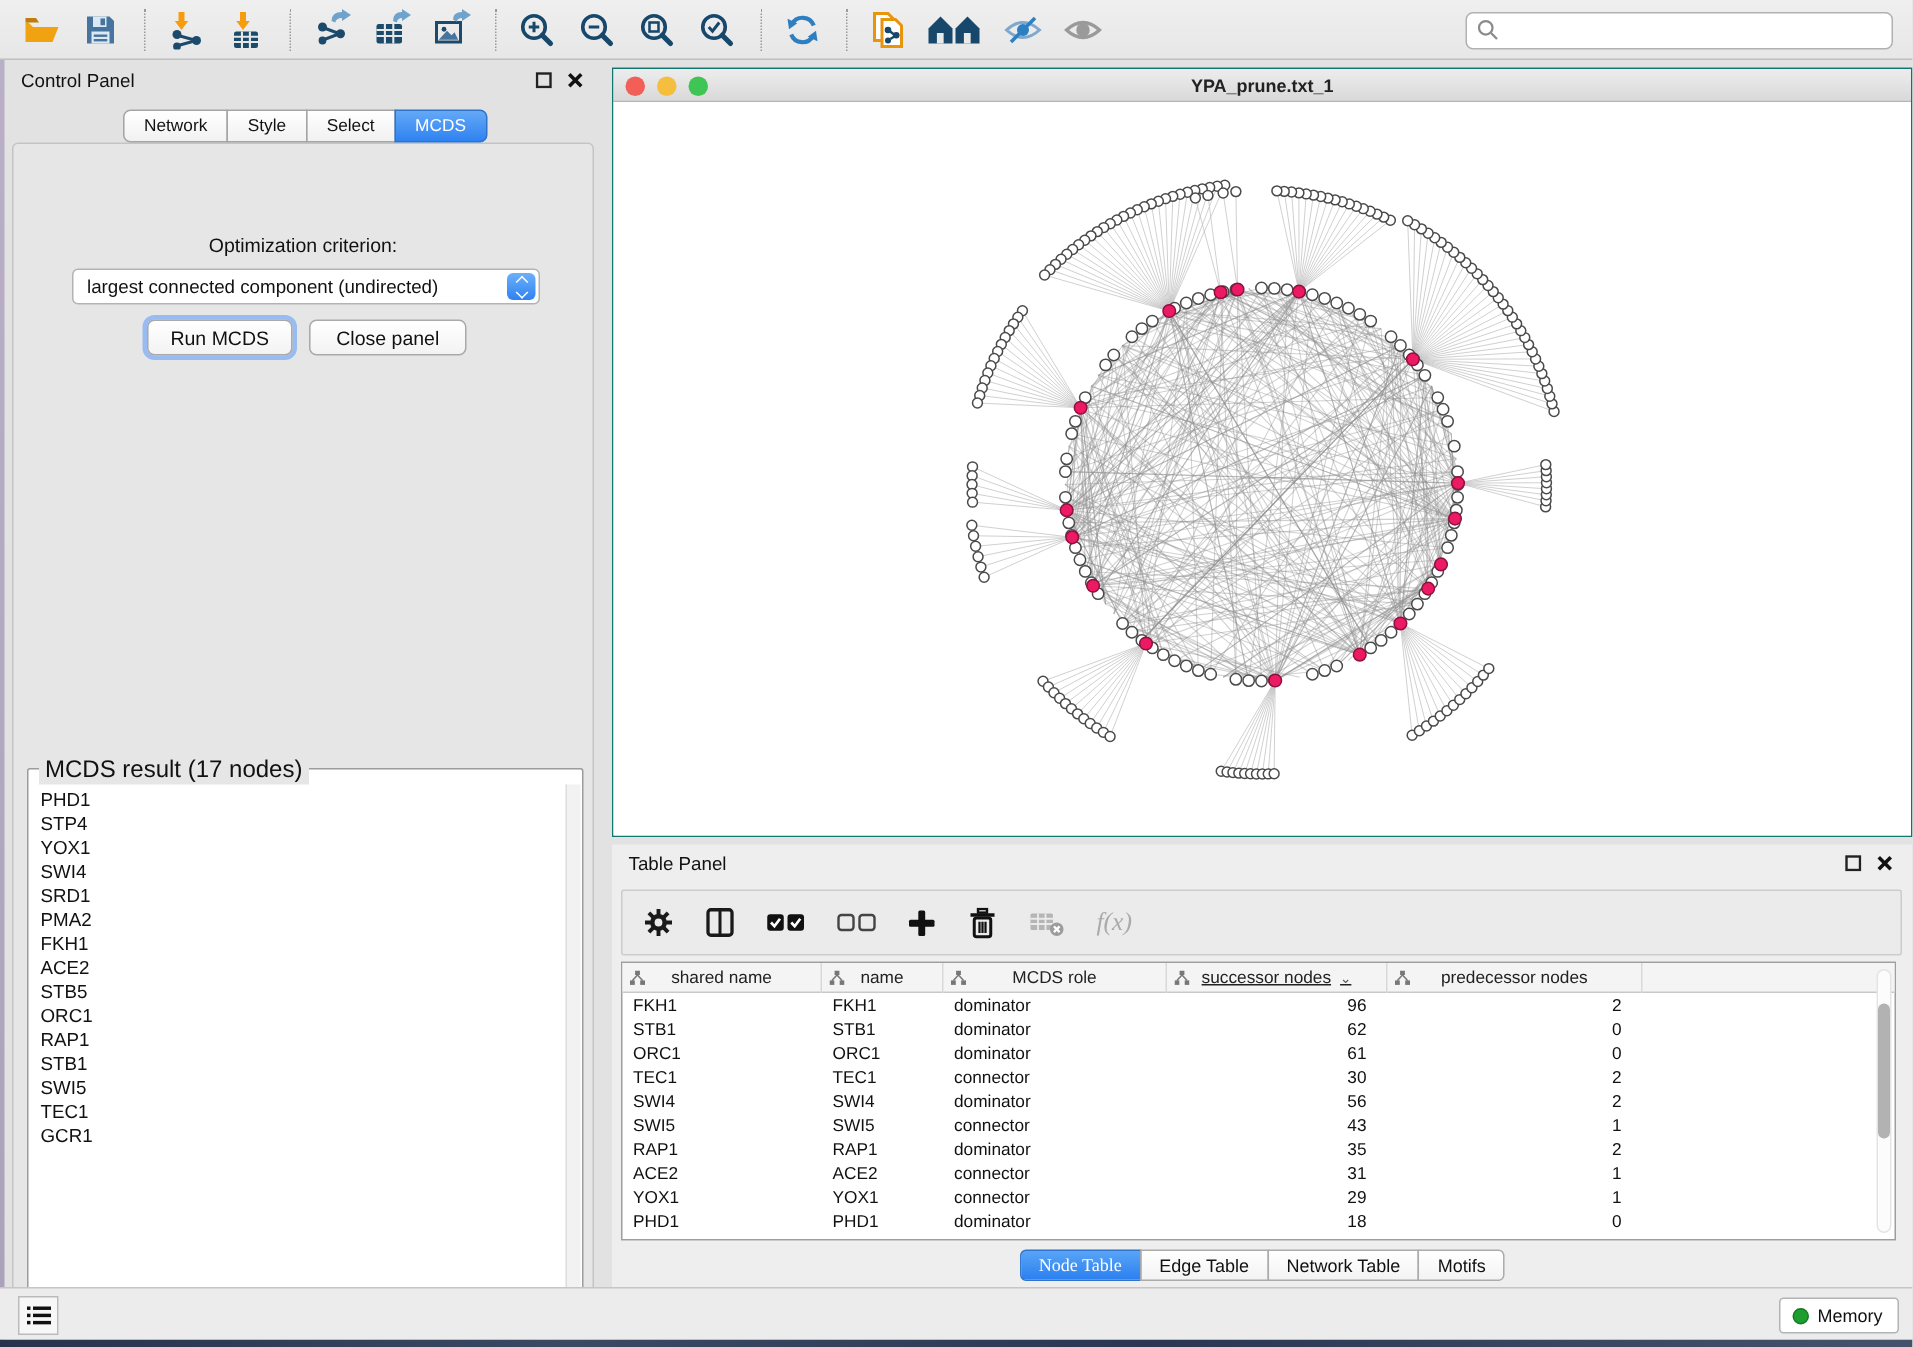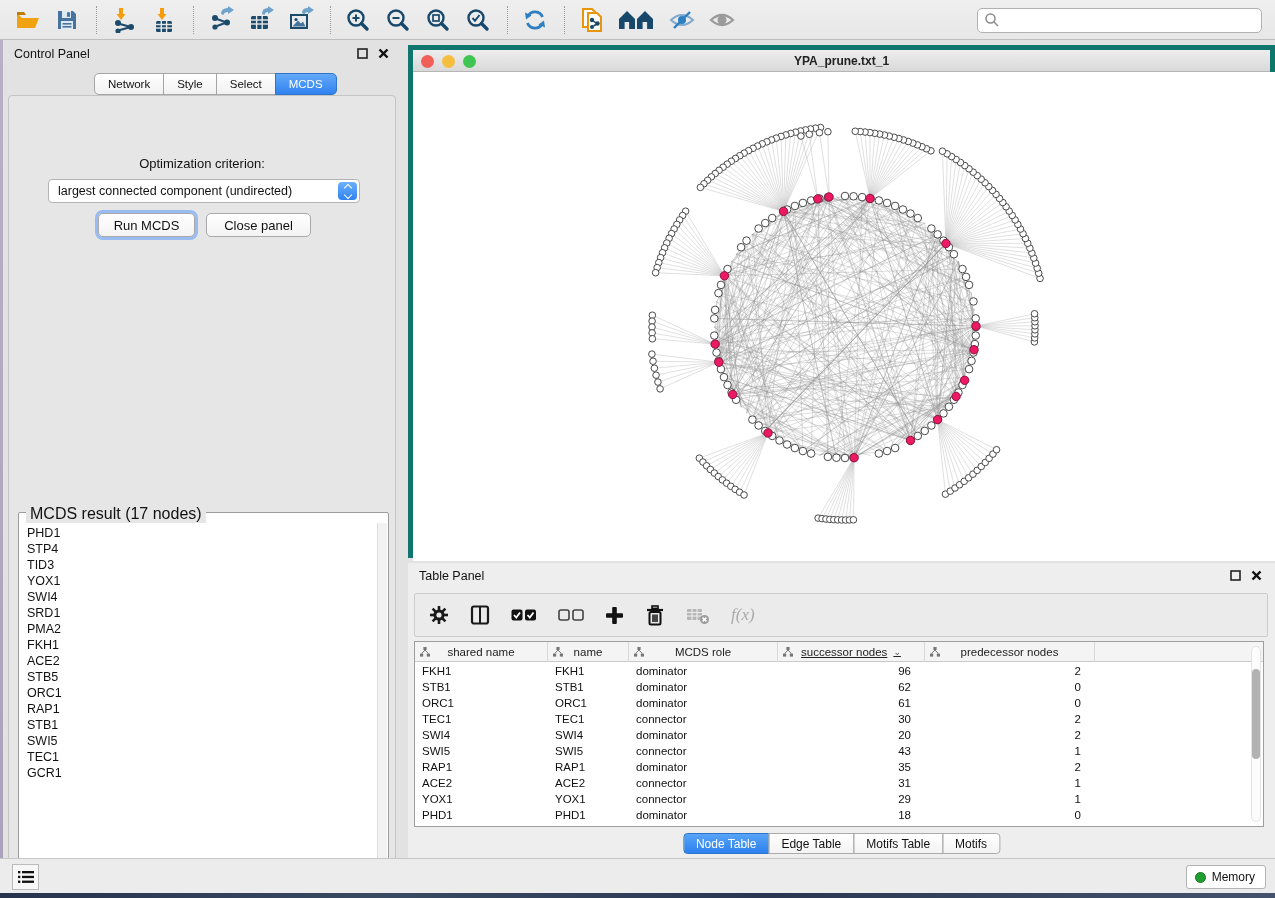--- a/index.html
+++ b/index.html
@@ -29,21 +29,21 @@
   #control-panel { position:absolute; left:3px; top:41px; width:399px; height:820px; }
   .panel-titlebar { height:26px; display:flex; align-items:center; font-size:12.5px; color:#111;
     padding-left:11px; position:relative; }
   .panel-winbtns { position:absolute; right:12px; top:6px; display:flex; gap:8px; }
   .winbtn { width:13px; height:13px; display:flex; align-items:center; justify-content:center; cursor:pointer; }
 
   #cp-tabs { position:absolute; left:75px; top:32px; display:flex; z-index:3; }
   .seg { height:22px; padding:0 13px; display:flex; align-items:center; font-size:11.5px;
     background:linear-gradient(#ffffff,#f1f1f1); border:1px solid #a5a5a5; margin-left:-1px;
     color:#111; cursor:pointer; }
-  .seg:first-child { border-radius:5px 0 0 5px; margin-left:16px; }
+  .seg:first-child { border-radius:5px 0 0 5px; margin-left:4px; }
   .seg:last-child { border-radius:0 5px 5px 0; }
   .seg.sel { background:linear-gradient(#64a9f7,#2f82f1); color:#fff; border-color:#2e74ca; }
 
   #cp-content { position:absolute; left:5px; top:54px; width:388px; height:766px;
     background:#e6e6e6; border:1px solid #c4c4c4; border-radius:4px; }
   #opt-label { position:absolute; left:0; width:100%; top:60px; text-align:center; font-size:13px; color:#111; }
   #criterion-select { position:absolute; left:39px; top:83px; width:312px; height:24px;
     background:#fff; border:1px solid #b3b3b3; border-radius:4px; display:flex; align-items:center;
     font-size:12.5px; color:#111; padding-left:9px; cursor:pointer; }
   #criterion-stepper { position:absolute; right:2px; top:2px; width:19px; height:18px; border-radius:4px;
@@ -64,21 +64,21 @@
   #mcds-legend { position:absolute; left:7px; top:-8px; background:#e6e6e6; padding:0 4px;
     font-size:16px; color:#111; }
   #mcds-list { position:absolute; left:1px; top:10px; width:352px; bottom:1px; overflow:hidden;
     padding:2px 0 0 7px; }
   .mcds-item { font-size:12.5px; color:#111; line-height:16px; cursor:default; }
   #mcds-scroll { position:absolute; right:1px; top:10px; width:10px; bottom:1px;
     background:#f2f2f2; border-left:1px solid #ddd; }
 
   
   #network-window { position:absolute; left:408px; top:45px; width:867px; height:513px;
-    border:5px solid #0f766e; background:#fff; }
+    border:1px solid #0f766e; background:#fff; }
   #net-titlebar { height:22px; background:linear-gradient(#ededed,#d9d9d9);
     border-bottom:1px solid #b5b5b5; position:relative; display:flex; align-items:center;
     justify-content:center; font-size:12px; font-weight:700; color:#222; }
   #traffic { position:absolute; left:8px; top:5px; display:flex; gap:8px; }
   .light { width:13px; height:13px; border-radius:50%; }
   #net-canvas { position:relative; width:865px; height:489px; background:#fff; }
 
   
   #table-panel { position:absolute; left:408px; top:563px; width:867px; height:295px; background:#eeeeee; }
   #tp-toolbar { position:absolute; left:6px; top:30px; width:854px; height:44px;
@@ -104,21 +104,21 @@
     border:1px solid #e4e4e4; border-radius:5px; }
   #nt-thumb { position:absolute; left:0px; top:22px; width:8px; height:90px; background:#b2b2b2;
     border-radius:5px; cursor:grab; }
 
   #tp-tabs { position:absolute; left:50%; transform:translateX(-50%); top:270px; display:flex; }
   .seg2 { height:21px; padding:0 12px; display:flex; align-items:center; font-size:12px;
     background:linear-gradient(#ffffff,#f3f3f3); border:1px solid #ababab; margin-left:-1px;
     color:#111; cursor:pointer; }
   .seg2:first-child { border-radius:4px 0 0 4px; margin-left:0; }
   .seg2:last-child { border-radius:0 4px 4px 0; }
-  .seg2.sel { background:linear-gradient(#58a4f7,#2c80f0); color:#fff; border-color:#2e74ca; }
+  .seg2.sel { background:linear-gradient(#58a4f7,#2c80f0); color:#fff; border-color:#2e74ca;font-family:Liberation Serif, serif; }
 
   
   #status-bar { position:absolute; left:0; top:858px; width:1275px; height:35px;
     background:#ececec; border-top:1px solid #c6c6c6;padding-left:24px; }
   #list-btn { position:absolute; left:12px; top:5px; width:27px; height:26px; background:#f7f7f7;
     border:1px solid #bbb; display:flex; align-items:center; justify-content:center; cursor:pointer; }
   #memory-btn { position:absolute; right:9px; top:6px; height:24px; padding:0 10px 0 8px;
     background:#fff; border:1px solid #b3b3b3; border-radius:3px; display:flex; align-items:center;
     gap:6px; font-size:12px; color:#111; cursor:pointer; }
   #memory-dot { width:11px; height:11px; border-radius:50%; background:#1d9e2f; border:1px solid #157a23; }
@@ -321,21 +321,20 @@
           </span>
       </div>
       <div id="opt-label">Optimization criterion:</div>
       <button class="cp-btn" id="run-btn">Run MCDS</button>
       <button class="cp-btn" id="close-btn">Close panel</button>
       <div id="mcds-box">
         <span id="mcds-legend">MCDS result (17 nodes)</span>
         <div id="mcds-list">
             <div class="mcds-item">PHD1</div>
             <div class="mcds-item">STP4</div>
-            <div class="mcds-item">TID3</div>
             <div class="mcds-item">YOX1</div>
             <div class="mcds-item">SWI4</div>
             <div class="mcds-item">SRD1</div>
             <div class="mcds-item">PMA2</div>
             <div class="mcds-item">FKH1</div>
             <div class="mcds-item">ACE2</div>
             <div class="mcds-item">STB5</div>
             <div class="mcds-item">ORC1</div>
             <div class="mcds-item">RAP1</div>
             <div class="mcds-item">STB1</div>
@@ -1322,21 +1321,21 @@
             <div class="tcell txt" style="width: 133px;">TEC1</div>
             <div class="tcell txt" style="width: 81px;">TEC1</div>
             <div class="tcell txt" style="width: 149px;">connector</div>
             <div class="tcell num" style="width: 147px;">30</div>
             <div class="tcell num" style="width: 170px;">2</div>
           </div>
           <div class="trow">
             <div class="tcell txt" style="width: 133px;">SWI4</div>
             <div class="tcell txt" style="width: 81px;">SWI4</div>
             <div class="tcell txt" style="width: 149px;">dominator</div>
-            <div class="tcell num" style="width: 147px;">20</div>
+            <div class="tcell num" style="width: 147px;">56</div>
             <div class="tcell num" style="width: 170px;">2</div>
           </div>
           <div class="trow">
             <div class="tcell txt" style="width: 133px;">SWI5</div>
             <div class="tcell txt" style="width: 81px;">SWI5</div>
             <div class="tcell txt" style="width: 149px;">connector</div>
             <div class="tcell num" style="width: 147px;">43</div>
             <div class="tcell num" style="width: 170px;">1</div>
           </div>
           <div class="trow">
@@ -1369,21 +1368,21 @@
           </div>
         </div>
       <div id="nt-scroll">
           <div id="nt-thumb"></div>
         </div>
     </div>
 
     <div id="tp-tabs">
         <span class="seg2 sel">Node Table</span>
         <span class="seg2">Edge Table</span>
-        <span class="seg2">Motifs Table</span>
+        <span class="seg2">Network Table</span>
         <span class="seg2">Motifs</span>
       </div>
   </section>
 
   <div id="status-bar">
     <div id="list-btn">
       <svg width="16" height="14" viewBox="0 0 16 14">
           <g fill="#111">
             <rect x="0" y="1" width="2.3" height="2.3"></rect>
             <rect x="4" y="1" width="12" height="2.3"></rect>

